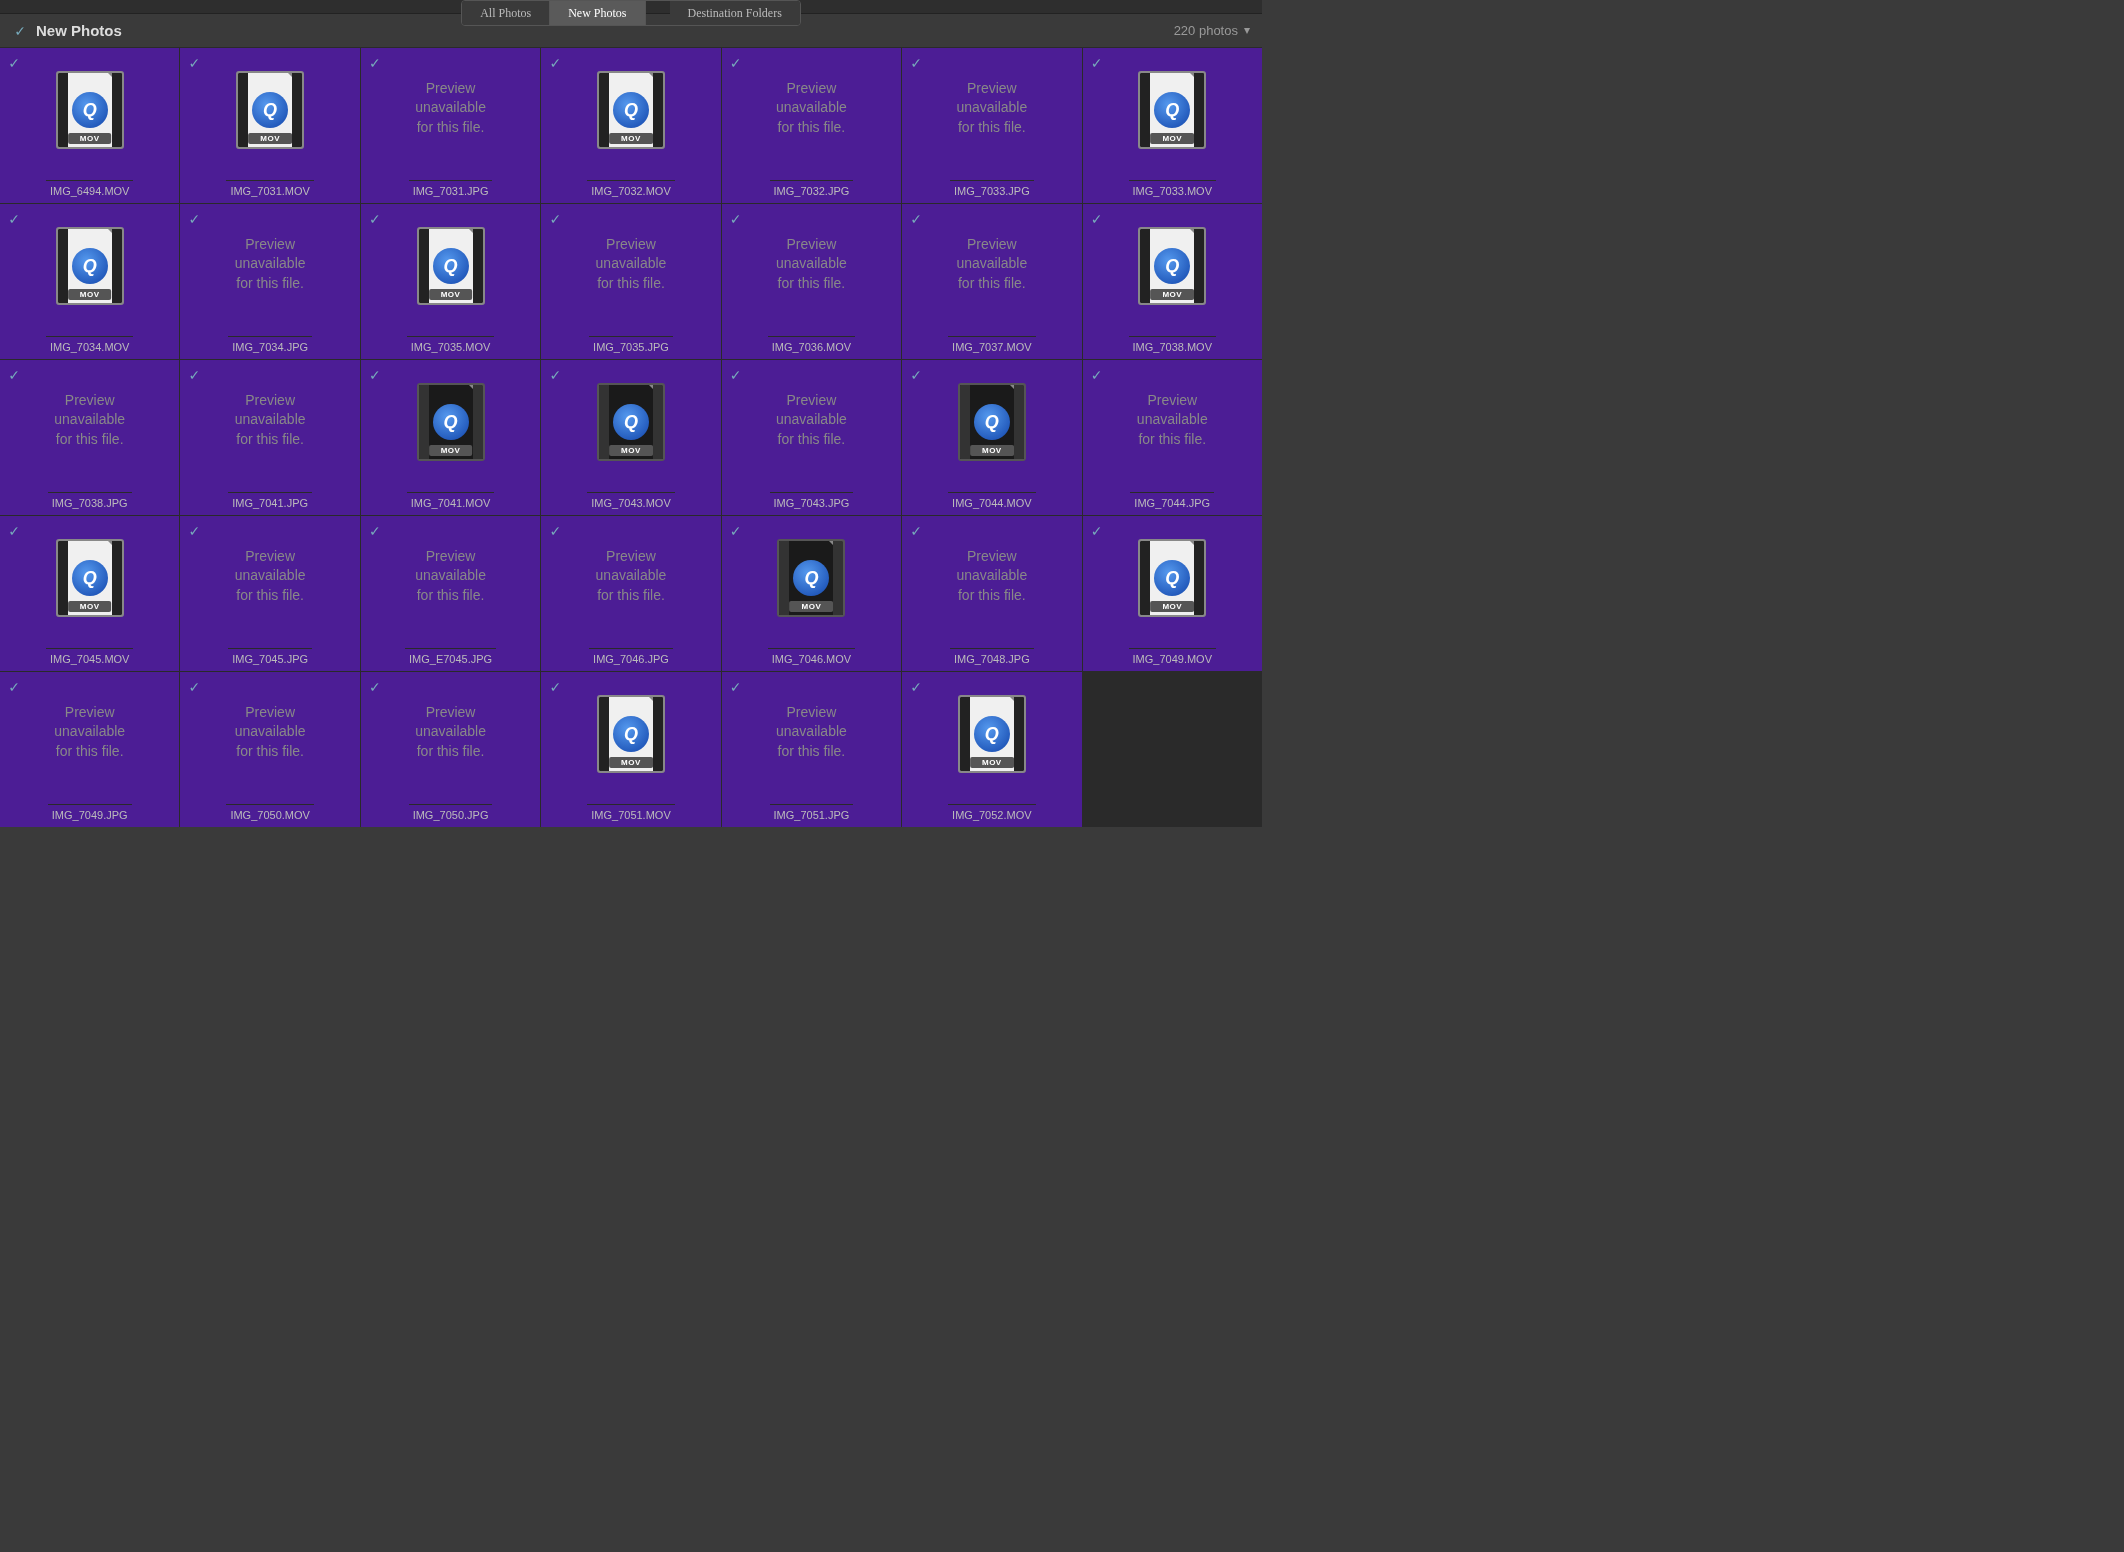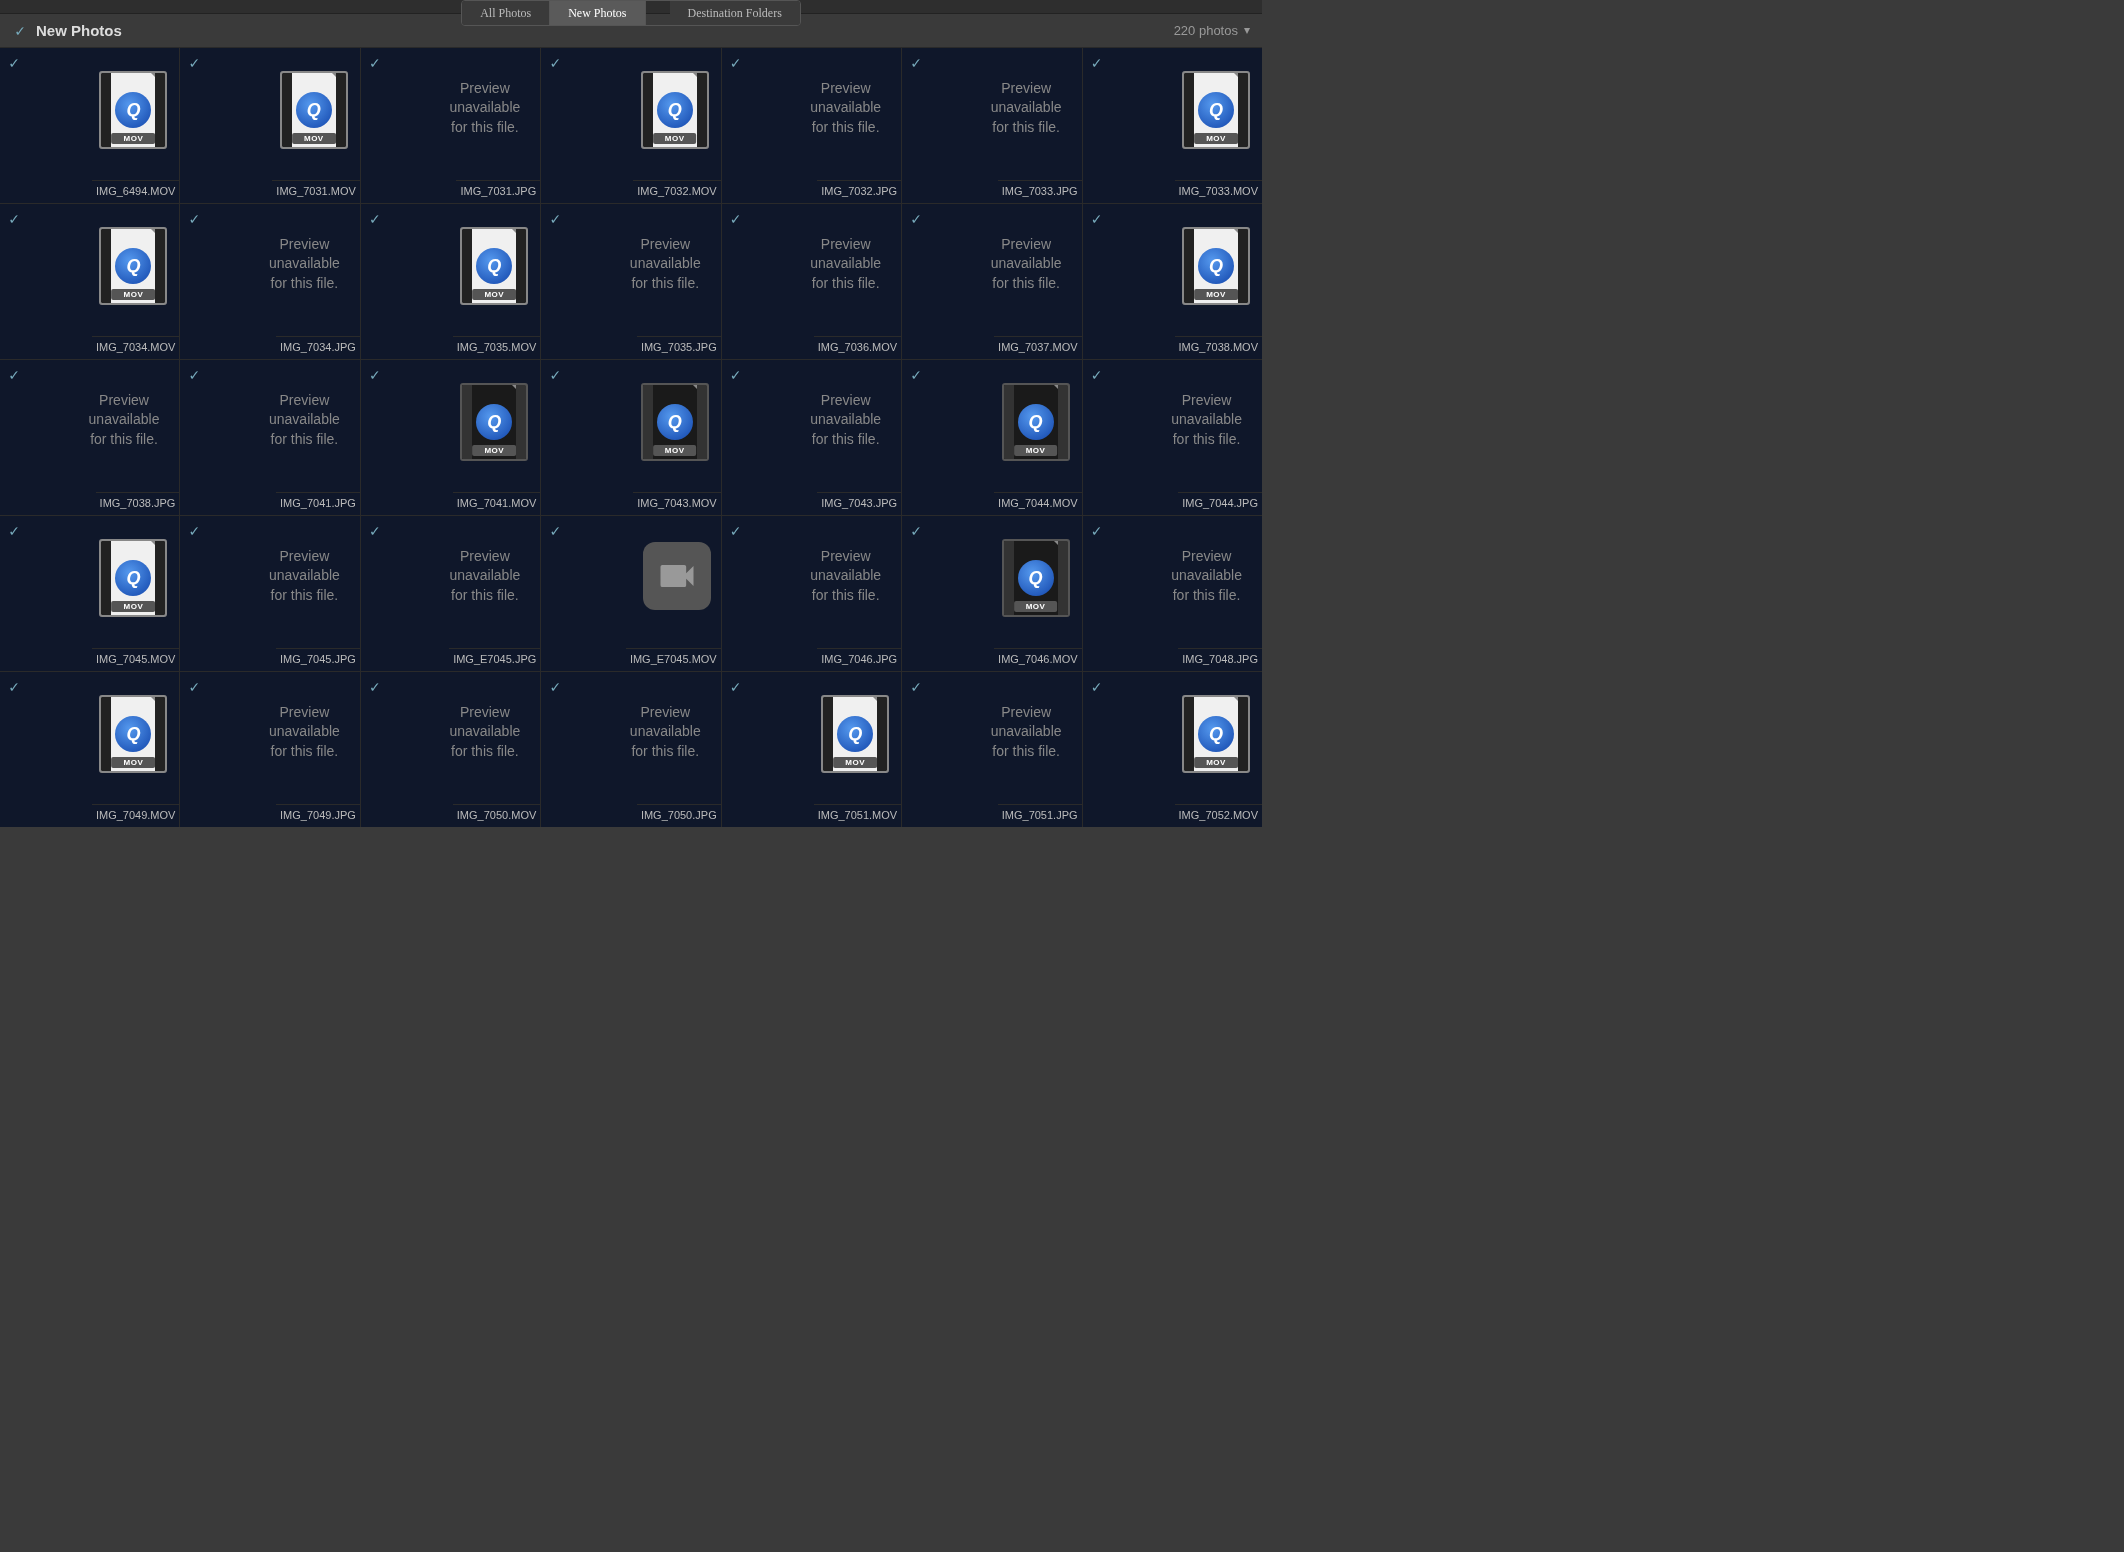--- a/index.html
+++ b/index.html
@@ -91,24 +91,24 @@
 
     
     .photo-grid {
       display: grid;
       grid-template-columns: repeat(7, 1fr);
       gap: 1px;
       background: #2a2a2a;
       overflow-y: auto;
     }
     .photo-cell {
-      background: #0f172a;
+      background: #4c1d95;
       display: flex;
       flex-direction: column;
-      align-items: flex-end;
+      align-items: center;
       position: relative;
       min-height: 150px;
     }
     .cell-checkbox {
       position: absolute;
       top: 6px;
       left: 6px;
       z-index: 2;
     }
     .cell-checkbox .checkmark.checked::before {
@@ -531,31 +531,20 @@
       <div class="cell-content">
         <div class="preview-unavailable" style="white-space: pre-line;">Preview
 unavailable
 for this file.</div>
       </div>
       <div class="cell-label">IMG_E7045.JPG</div>
     </div>
     <div class="photo-cell">
       <div class="cell-checkbox"><span class="checkmark checked"></span></div>
       <div class="cell-content">
-        <div class="video-cam-icon">
-          <svg viewBox="0 0 24 24" xmlns="http://www.w3.org/2000/svg">
-      <path d="M17 10.5V7a1 1 0 0 0-1-1H4a1 1 0 0 0-1 1v10a1 1 0 0 0 1 1h12a1 1 0 0 0 1-1v-3.5l4 4v-11l-4 4z"></path>
-    </svg>
-        </div>
-      </div>
-      <div class="cell-label">IMG_E7045.MOV</div>
-    </div>
-    <div class="photo-cell">
-      <div class="cell-checkbox"><span class="checkmark checked"></span></div>
-      <div class="cell-content">
         <div class="preview-unavailable" style="white-space: pre-line;">Preview
 unavailable
 for this file.</div>
       </div>
       <div class="cell-label">IMG_7046.JPG</div>
     </div>
     <div class="photo-cell">
       <div class="cell-checkbox"><span class="checkmark checked"></span></div>
       <div class="cell-content">
         <div class="mov-icon mov-icon-dark">

